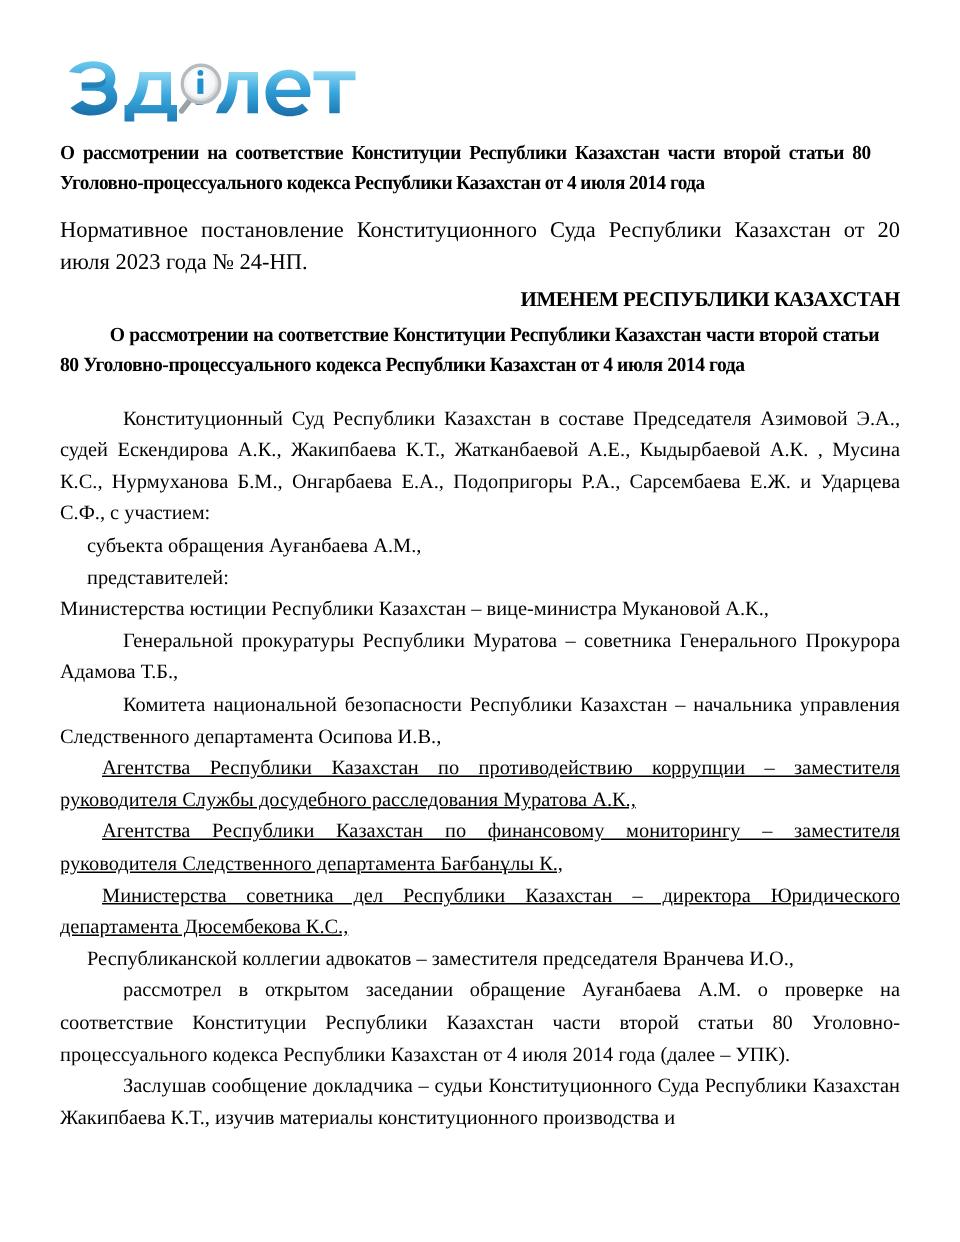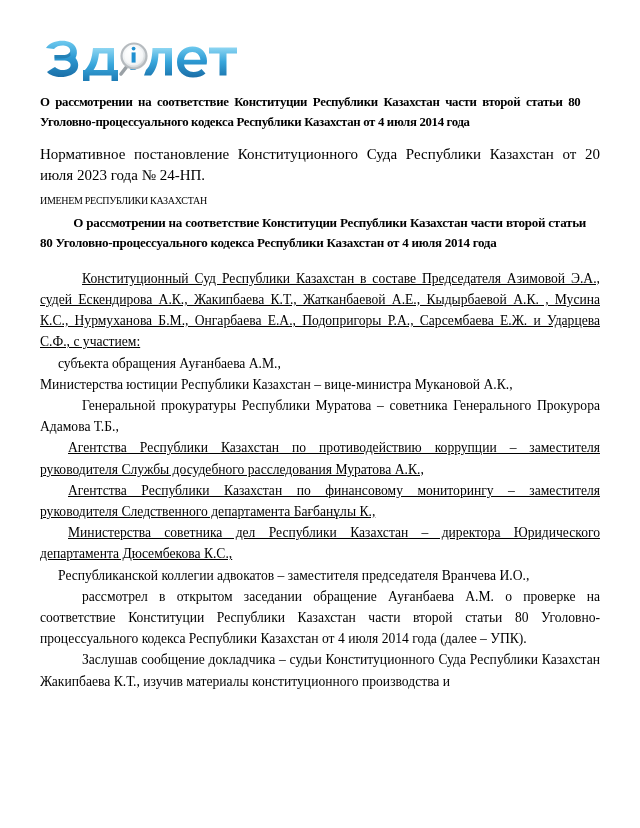--- a/index.html
+++ b/index.html
@@ -57,24 +57,24 @@
 
   .normative {
     font-size: 15px;
     line-height: 21px;
     text-align: justify;
     text-align-last: left;
     margin: 0 0 5px 0;
   }
 
   .center-head {
-    font-weight: normal;
-    font-size: 10px;
+    font-weight: bold;
+    font-size: 14px;
     line-height: 20px;
-    text-align: left;
+    text-align: right;
     letter-spacing: -0.3px;
     margin: 0 0 2px 0;
   }
 
   .center-sub {
     font-weight: bold;
     font-size: 13.4px;
     line-height: 20.5px;
     text-align: justify;
     text-align-last: left;
@@ -90,21 +90,21 @@
     line-height: 21.2px;
     text-align: justify;
     text-align-last: left;
     margin: 0;
   }
   .para.ind-lg   { text-indent: 42px; }
   .para.ind-md   { text-indent: 28px; text-decoration: underline; }
   .para.ind-sm   { text-indent: 18px; }
   .para.ind-none { text-indent: 0; }
 
-  .gap-before { margin-top: 9px; text-decoration: underline; }
+  .gap-before { margin-top: 9px; }
 </style>
 </head>
 <body>
 
 <div class="page">
 
   <div class="logo-block">
     <svg class="logo-svg" width="200" height="52" viewBox="0 0 200 52">
       <defs>
         <linearGradient id="gblue" x1="0" y1="0" x2="0" y2="1">
@@ -182,25 +182,27 @@
     <p class="normative">Нормативное постановление Конституционного Суда Республики Казахстан от 20 июля 2023 года № 24-НП.</p>
 
     <p class="center-head">ИМЕНЕМ РЕСПУБЛИКИ КАЗАХСТАН</p>
 
     <p class="center-sub">О рассмотрении на соответствие Конституции Республики Казахстан части второй статьи 80 Уголовно-процессуального кодекса Республики Казахстан от 4 июля 2014 года</p>
 
     <p class="para ind-lg gap-before">Конституционный Суд Республики Казахстан в составе Председателя Азимовой Э.А., судей Ескендирова А.К., Жакипбаева К.Т., Жатканбаевой А.Е., Кыдырбаевой А.К. , Мусина К.С., Нурмуханова Б.М., Онгарбаева Е.А., Подопригоры Р.А., Сарсембаева Е.Ж. и Ударцева С.Ф., с участием:</p>
 
     <p class="para ind-sm">субъекта обращения Ауғанбаева А.М.,</p>
 
+    <p class="para ind-sm">представителей:</p>
 
     <p class="para ind-none">Министерства юстиции Республики Казахстан – вице-министра Мукановой А.К.,</p>
 
     <p class="para ind-lg">Генеральной прокуратуры Республики Муратова – советника Генерального Прокурора Адамова Т.Б.,</p>
 
+    <p class="para ind-lg">Комитета национальной безопасности Республики Казахстан – начальника управления Следственного департамента Осипова И.В.,</p>
 
     <p class="para ind-md">Агентства Республики Казахстан по противодействию коррупции – заместителя руководителя Службы досудебного расследования Муратова А.К.,</p>
 
     <p class="para ind-md">Агентства Республики Казахстан по финансовому мониторингу – заместителя руководителя Следственного департамента Бағбанұлы К.,</p>
 
     <p class="para ind-md">Министерства советника дел Республики Казахстан – директора Юридического департамента Дюсембекова К.С.,</p>
 
     <p class="para ind-sm">Республиканской коллегии адвокатов – заместителя председателя Вранчева И.О.,</p>
 
     <p class="para ind-lg">рассмотрел в открытом заседании обращение Ауғанбаева А.М. о проверке на соответствие Конституции Республики Казахстан части второй статьи 80 Уголовно-процессуального кодекса Республики Казахстан от 4 июля 2014 года (далее – УПК).</p>

